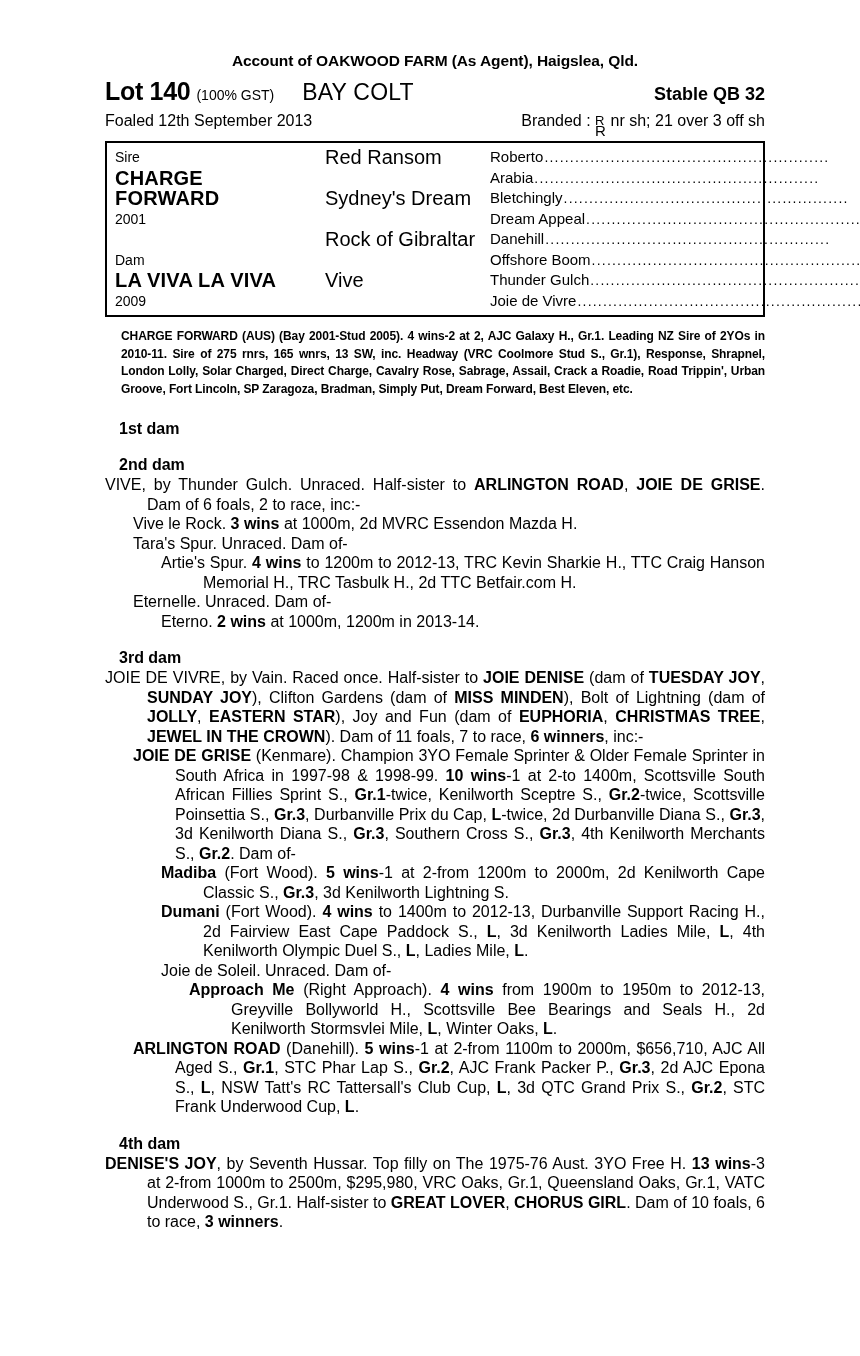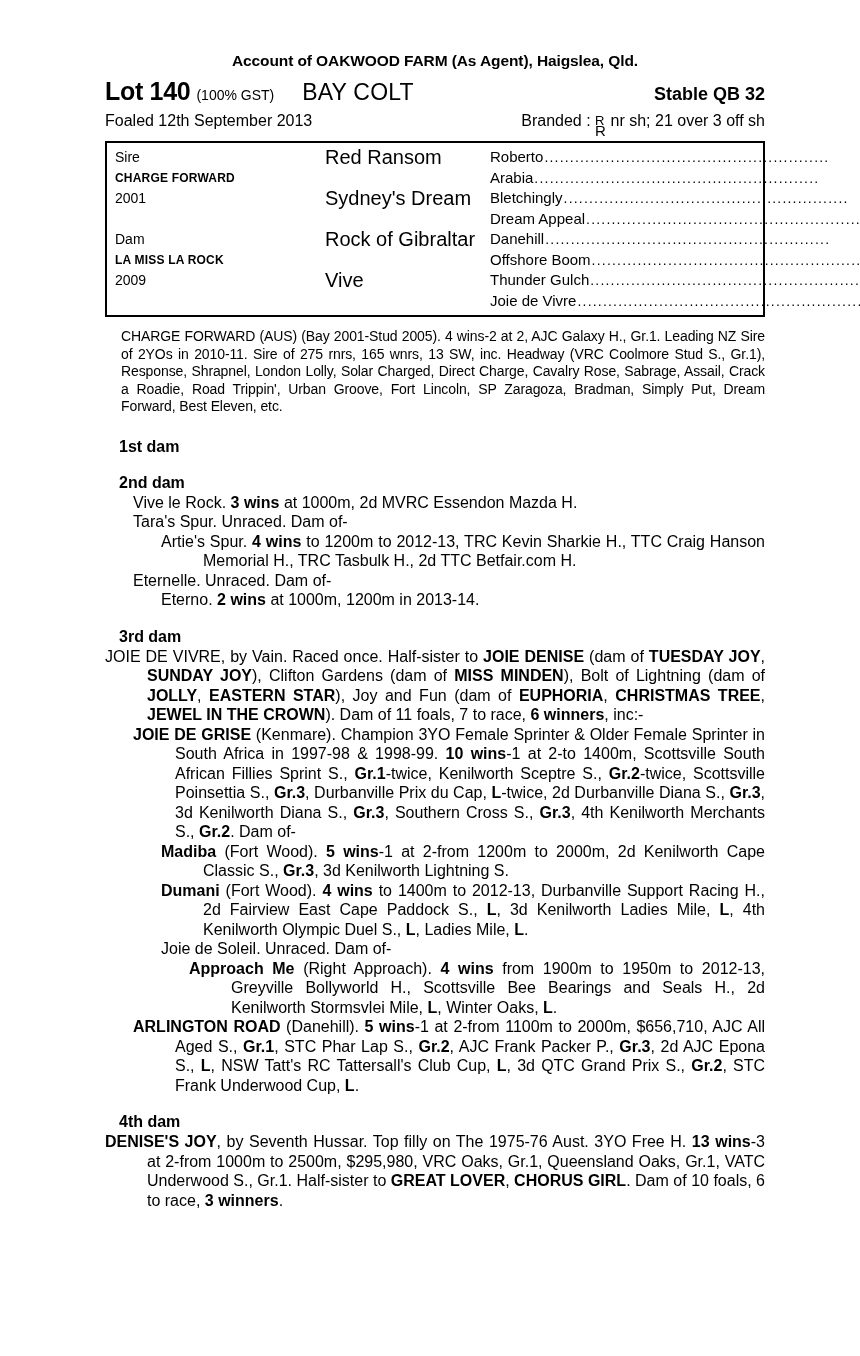--- a/index.html
+++ b/index.html
@@ -116,21 +116,21 @@
     display: grid;
     grid-template-columns: 210px 165px 1fr;
     font-size: 15px;
     line-height: 20.5px;
   }
   .ped-col { padding: 0 6px 0 8px; }
   .ped-col-3 { padding-right: 8px; }
   .ped-label { font-size: 14px; }
   .ped-name {
     font-weight: bold;
-    font-size: 12px;
+    font-size: 20px;
     letter-spacing: 0.2px;
   }
   .ped-year { font-size: 14px; }
   .ped-mid { font-size: 20px; }
   .dotrow {
     display: flex;
     align-items: baseline;
     width: 100%;
     font-size: 15px;
     line-height: 20.5px;
@@ -142,22 +142,22 @@
     overflow: hidden;
     white-space: nowrap;
     margin: 0 1px;
     letter-spacing: 1.2px;
     font-size: 14px;
   }
   .gap-row { height: 20.5px; }
 
   
   .sire-block {
-    font-weight: normal;
-    font-size: 14px;
+    font-weight: bold;
+    font-size: 12px;
     line-height: 17.5px;
     letter-spacing: -0.1px;
     text-align: justify;
     margin-bottom: 22px;
     padding-left: 16px;
     text-justify: inter-word;
   }
 
   
   .dam-head {
@@ -209,21 +209,21 @@
 
   <div class="ped-box">
     <div class="ped-grid">
 
       <div class="ped-col">
         <div class="ped-label">Sire</div>
         <div class="ped-name">CHARGE FORWARD</div>
         <div class="ped-year">2001</div>
         <div class="gap-row"></div>
         <div class="ped-label">Dam</div>
-        <div class="ped-name">LA MISS LA ROCK</div>
+        <div class="ped-name">LA VIVA LA VIVA</div>
         <div class="ped-year">2009</div>
       </div>
 
       <div class="ped-col">
         <div class="ped-mid">Red Ransom</div>
         <div class="gap-row"></div>
         <div class="ped-mid">Sydney's Dream</div>
         <div class="gap-row"></div>
         <div class="ped-mid">Rock of Gibraltar</div>
         <div class="gap-row"></div>
@@ -266,20 +266,21 @@
       </div>
 
     </div>
   </div>
 
   <div class="sire-block">CHARGE FORWARD (AUS) (Bay 2001-Stud 2005). 4 wins-2 at 2, AJC Galaxy H., Gr.1. Leading NZ Sire of 2YOs in 2010-11. Sire of 275 rnrs, 165 wnrs, 13 SW, inc. Headway (VRC Coolmore Stud S., Gr.1), Response, Shrapnel, London Lolly, Solar Charged, Direct Charge, Cavalry Rose, Sabrage, Assail, Crack a Roadie, Road Trippin', Urban Groove, Fort Lincoln, SP Zaragoza, Bradman, Simply Put, Dream Forward, Best Eleven, etc.</div>
 
   <div class="dam-head first">1st dam</div>
 
   <div class="dam-head">2nd dam</div>
+  <p class="e lvl0i"><span>VIVE, by Thunder Gulch. Unraced. Half-sister to </span><b>ARLINGTON ROAD</b><span>, </span><b>JOIE DE GRISE</b><span>. Dam of 6 foals, 2 to race, inc:-</span></p>
   <p class="e lvl1 nojust"><span>Vive le Rock. </span><b>3 wins</b><span> at 1000m, 2d MVRC Essendon Mazda H.</span></p>
   <p class="e lvl1 nojust">Tara's Spur. Unraced. Dam of-</p>
   <p class="e lvl2i nojust"><span>Artie's Spur. </span><b>4 wins</b><span> to 1200m to 2012-13, TRC Kevin Sharkie H., TTC Craig Hanson Memorial H., TRC Tasbulk H., 2d TTC Betfair.com H.</span></p>
   <p class="e lvl1 nojust">Eternelle. Unraced. Dam of-</p>
   <p class="e lvl2 nojust"><span>Eterno. </span><b>2 wins</b><span> at 1000m, 1200m in 2013-14.</span></p>
 
   <div class="dam-head">3rd dam</div>
   <p class="e lvl0i"><span>JOIE DE VIVRE, by Vain. Raced once. Half-sister to </span><b>JOIE DENISE</b><span> (dam of </span><b>TUESDAY JOY</b><span>, </span><b>SUNDAY JOY</b><span>), Clifton Gardens (dam of </span><b>MISS MINDEN</b><span>), Bolt of Lightning (dam of </span><b>JOLLY</b><span>, </span><b>EASTERN STAR</b><span>), Joy and Fun (dam of </span><b>EUPHORIA</b><span>, </span><b>CHRISTMAS TREE</b><span>, </span><b>JEWEL IN THE CROWN</b><span>). Dam of 11 foals, 7 to race, </span><b>6 winners</b><span>, inc:-</span></p>
   <p class="e lvl1i"><b>JOIE DE GRISE</b><span> (Kenmare). Champion 3YO Female Sprinter &amp; Older Female Sprinter in South Africa in 1997-98 &amp; 1998-99. </span><b>10 wins</b><span>-1 at 2-to 1400m, Scottsville South African Fillies Sprint S., </span><b>Gr.1</b><span>-twice, Kenilworth Sceptre S., </span><b>Gr.2</b><span>-twice, Scottsville Poinsettia S., </span><b>Gr.3</b><span>, Durbanville Prix du Cap, </span><b>L</b><span>-twice, 2d Durbanville Diana S., </span><b>Gr.3</b><span>, 3d Kenilworth Diana S., </span><b>Gr.3</b><span>, Southern Cross S., </span><b>Gr.3</b><span>, 4th Kenilworth Merchants S., </span><b>Gr.2</b><span>. Dam of-</span></p>
   <p class="e lvl2i"><b>Madiba</b><span> (Fort Wood). </span><b>5 wins</b><span>-1 at 2-from 1200m to 2000m, 2d Kenilworth Cape Classic S., </span><b>Gr.3</b><span>, 3d Kenilworth Lightning S.</span></p>

